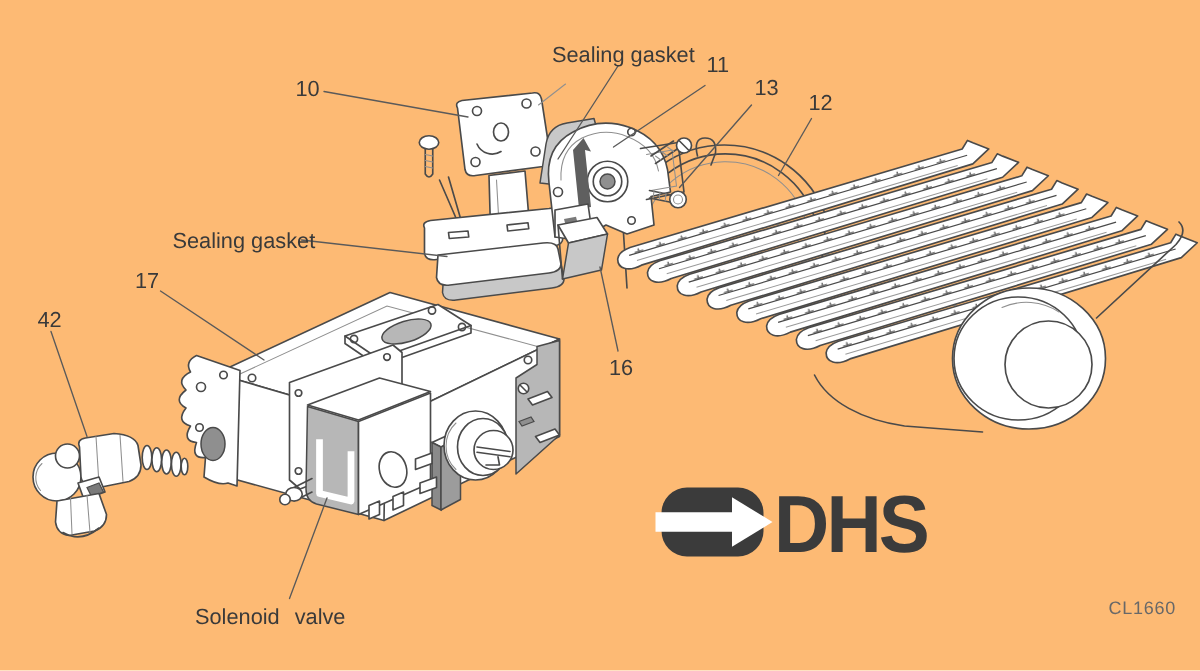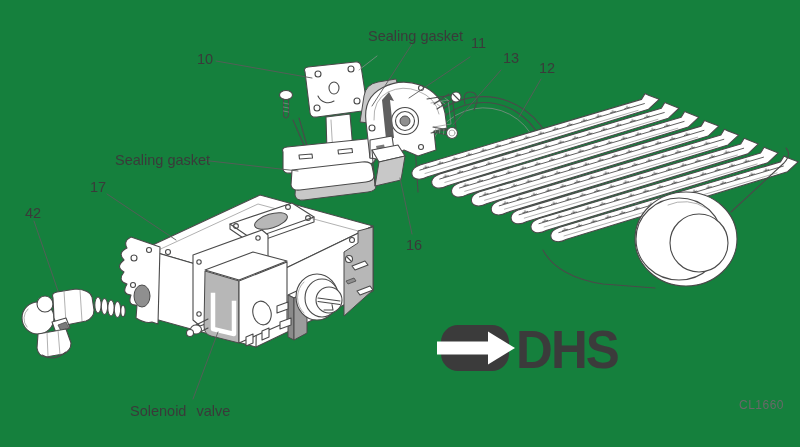--- a/index.html
+++ b/index.html
@@ -1,16 +1,16 @@
 <!DOCTYPE html>
 <html><head>
 <meta charset="utf-8">
 <style>
   html,body{margin:0;padding:0;background:#ffffff;}
-  .stage{position:relative;width:800px;height:447px;background:#15803d;overflow:hidden;
+  .stage{position:relative;width:800px;height:447px;background:#fdba74;overflow:hidden;
          font-family:"Liberation Sans",sans-serif;}
   .ln  {fill:none;stroke:#4a4a4a;stroke-width:1.1;stroke-linejoin:round;stroke-linecap:round;}
   .lnf {fill:#ffffff;stroke:#4a4a4a;stroke-width:1.1;stroke-linejoin:round;stroke-linecap:round;}
   .thin{fill:none;stroke:#8f8f8f;stroke-width:.7;stroke-linecap:round;}
   .shade {fill:#c8c8c8;stroke:#4a4a4a;stroke-width:1;stroke-linejoin:round;}
   .mshade{fill:#b7b7b7;stroke:#4a4a4a;stroke-width:1;stroke-linejoin:round;}
   .dshade{fill:#9c9c9c;stroke:#4a4a4a;stroke-width:1;stroke-linejoin:round;}
   .dark{fill:#5f5f5f;stroke:none;}
   .whl {fill:none;stroke:#ffffff;stroke-width:4.5;stroke-linejoin:round;stroke-linecap:square;}
   .callout{font-size:14.5px;fill:#3a3a3a;}

